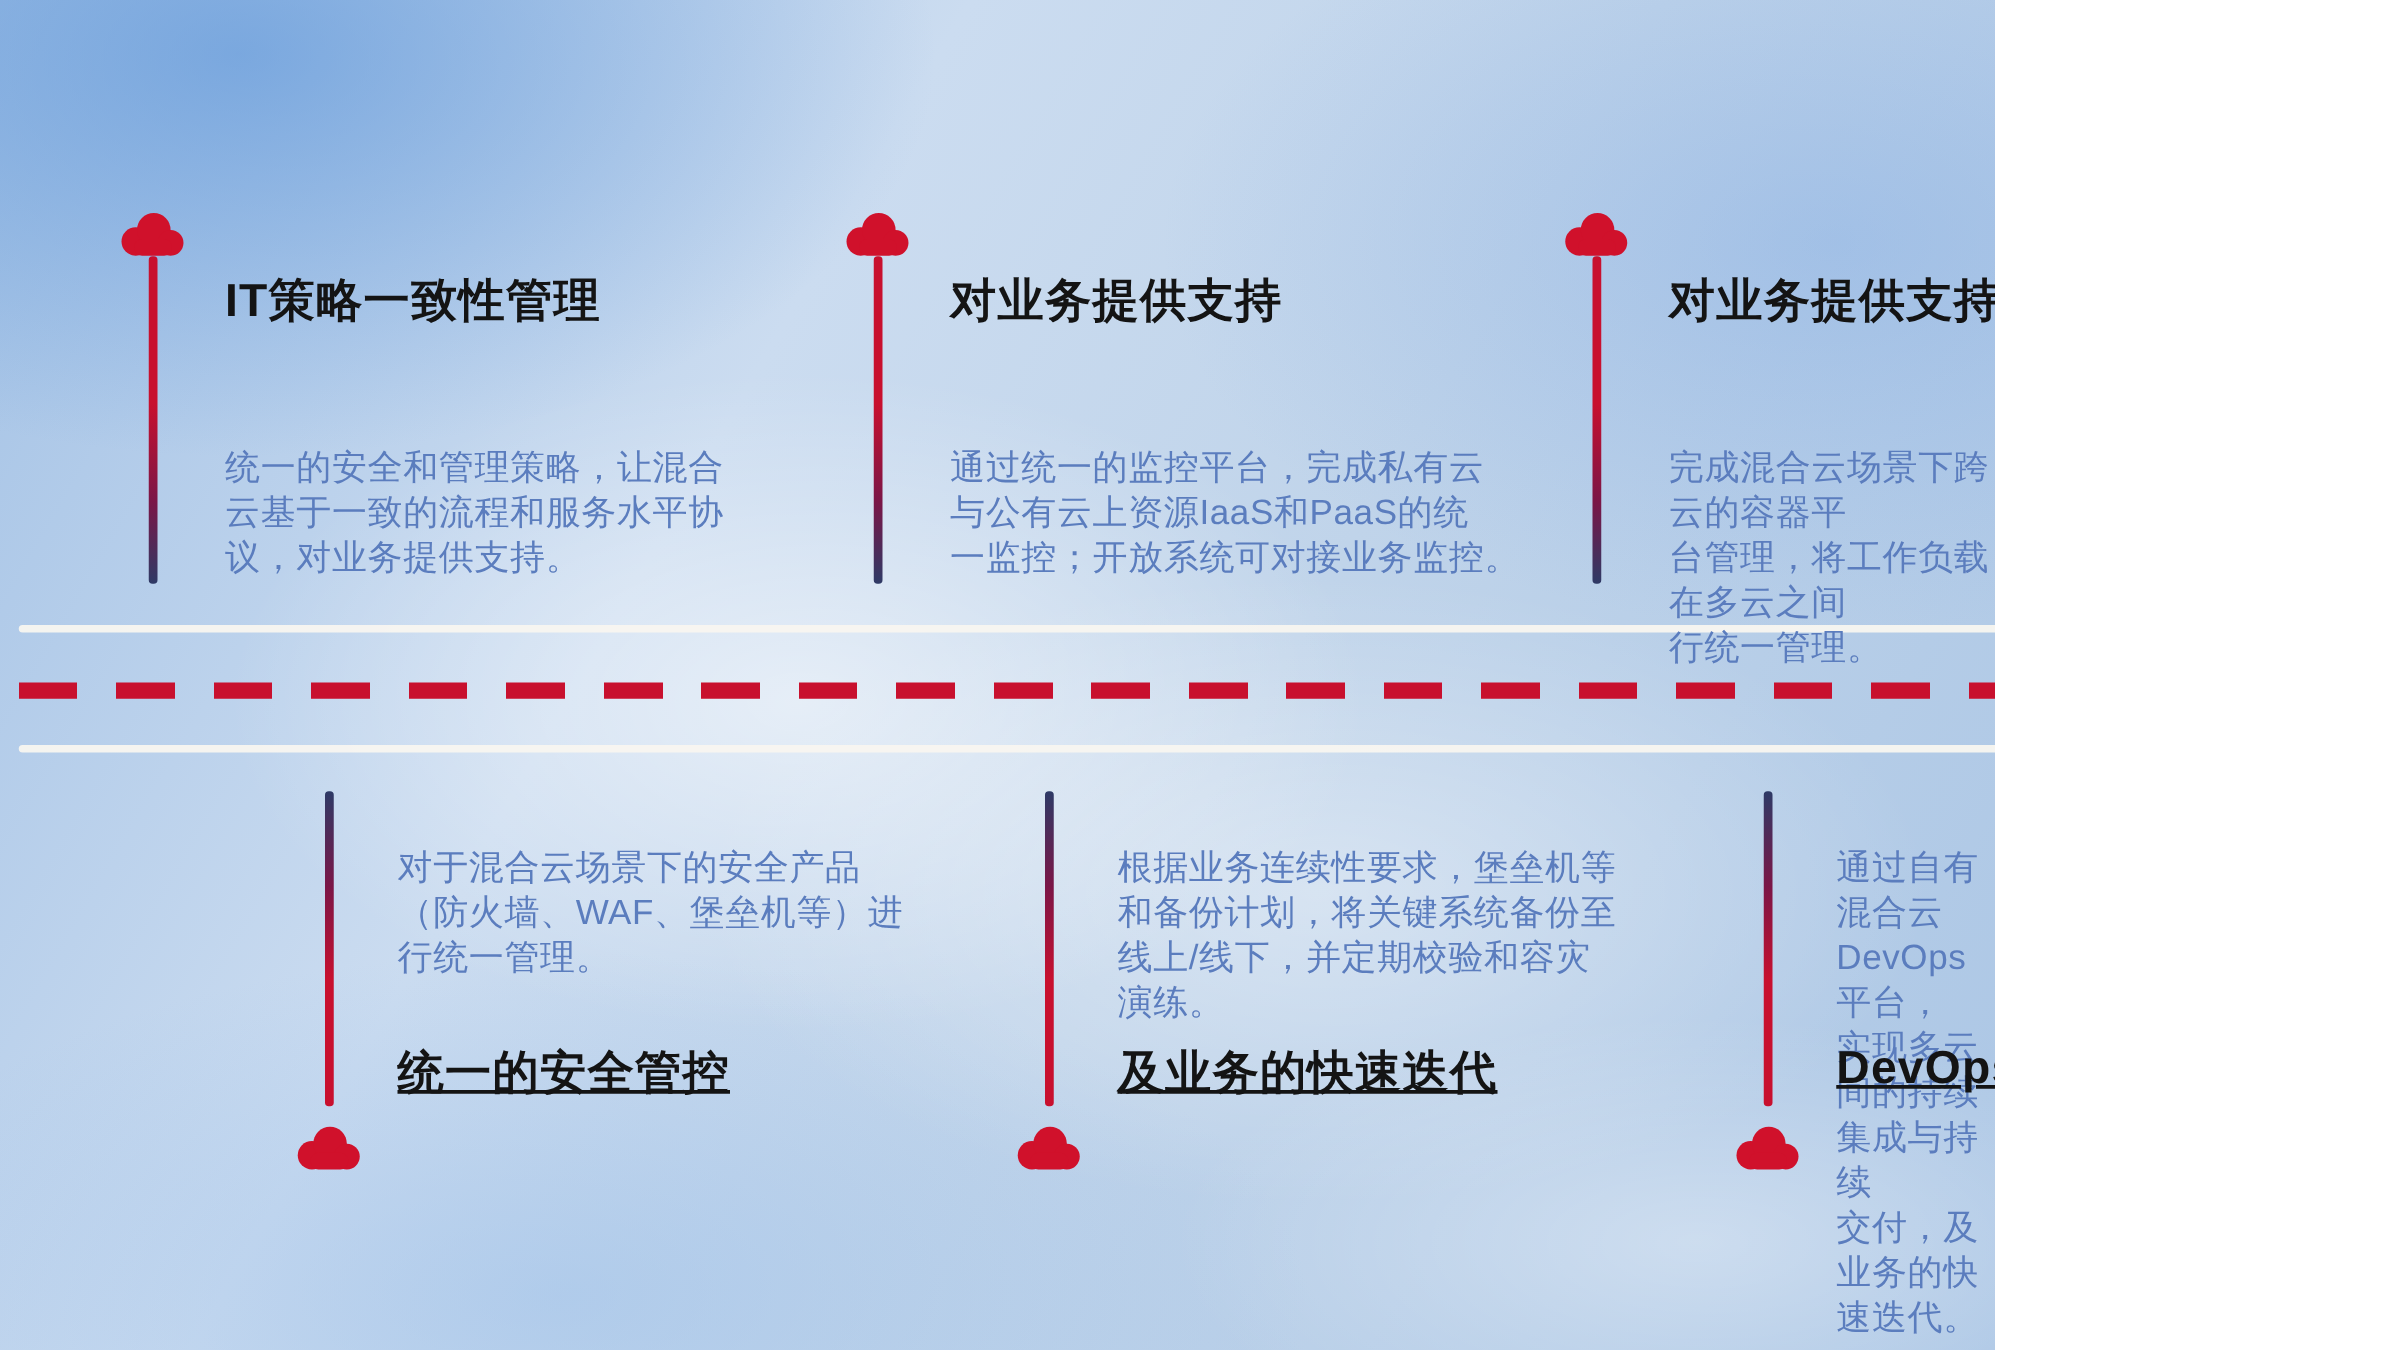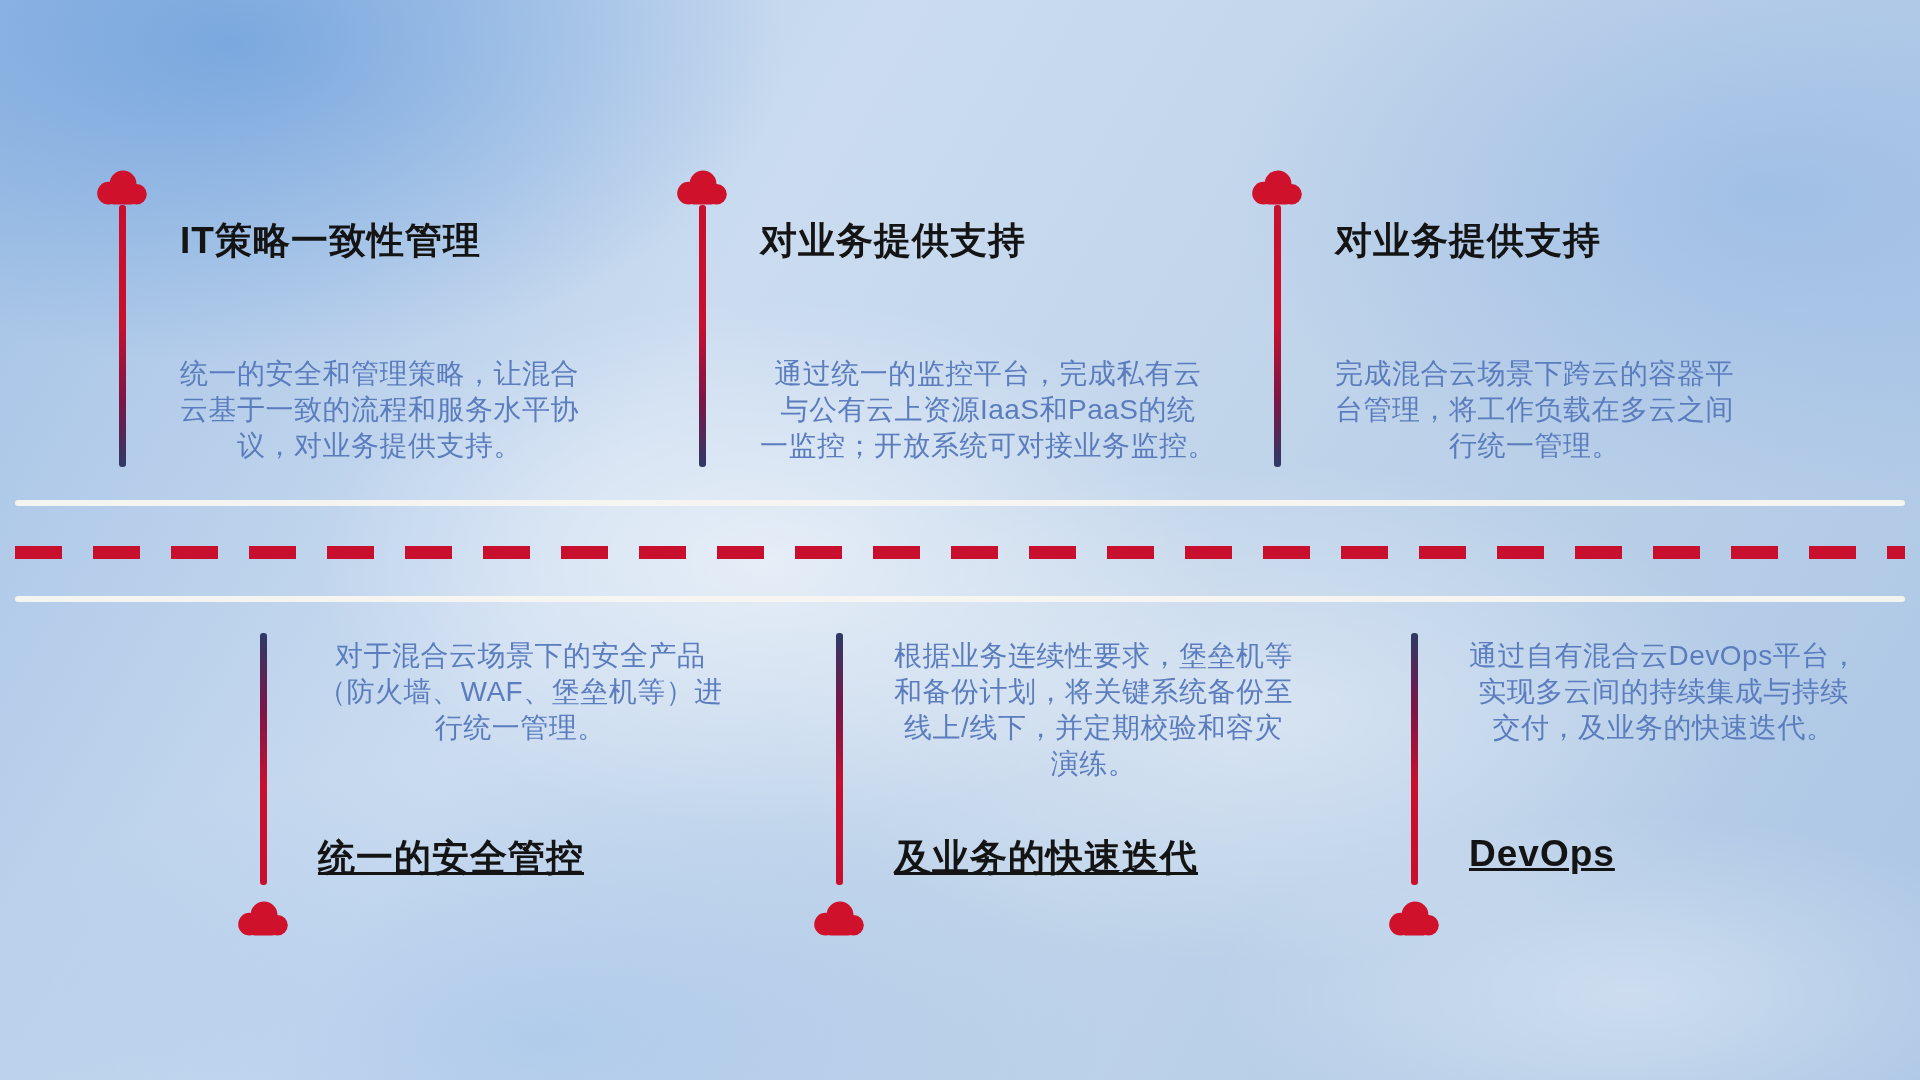--- a/index.html
+++ b/index.html
@@ -1,18 +1,18 @@
 <!DOCTYPE html>
 <html><head>
 <meta charset="utf-8">
 <style>
   html,body{margin:0;padding:0;}
   body{font-family:"Liberation Sans","DejaVu Sans",sans-serif;}
   #stage{
-    position:relative;width:1920px;height:1080px;overflow:hidden;
+    position:relative;width:1596px;height:1080px;overflow:hidden;
     background:
       radial-gradient(900px 520px at 12% 4%, rgba(88,146,216,0.60), rgba(88,146,216,0) 62%),
       radial-gradient(760px 440px at 40% 52%, rgba(255,255,255,0.55), rgba(255,255,255,0) 60%),
       radial-gradient(820px 420px at 66% 66%, rgba(255,255,255,0.40), rgba(255,255,255,0) 60%),
       radial-gradient(900px 520px at 92% 18%, rgba(122,166,226,0.38), rgba(122,166,226,0) 60%),
       radial-gradient(1000px 460px at 28% 96%, rgba(150,188,232,0.45), rgba(150,188,232,0) 60%),
       radial-gradient(700px 300px at 85% 92%, rgba(255,255,255,0.35), rgba(255,255,255,0) 60%),
       linear-gradient(120deg,#a2c1e5 0%,#cbdcf0 35%,#c0d4ea 60%,#abc6e5 100%);
   }
   .abs{position:absolute;}
@@ -22,34 +22,34 @@
   .road-line.bottom{top:596px;}
   .road-dash{
     left:15px;width:1890px;height:13px;top:546px;
     background:repeating-linear-gradient(90deg,#c8102e 0 47px,rgba(0,0,0,0) 47px 78px);
   }
   
   .item .cloud{width:62px;height:44px;}
   .cloud svg{width:100%;height:100%;fill:#d0112b;}
   .vline{width:7px;border-radius:3px;}
   .title{color:#141414;font-size:37px;font-weight:700;letter-spacing:1px;white-space:nowrap;}
-  .desc{color:#5b7dbe;font-size:28px;line-height:36px;white-space:pre-line;letter-spacing:0.5px;text-align:center;}
+  .desc{color:#5b7dbe;font-size:28px;line-height:36px;white-space:pre-line;letter-spacing:0.5px;}
   
   .t1{--cx:122px;} .t2{--cx:702px;} .t3{--cx:1277px;}
   .b1{--cx:263px;} .b2{--cx:839px;} .b3{--cx:1414px;}
   .item-top .cloud{left:calc(var(--cx) - 31px);top:165px;}
   .item-top .vline{left:calc(var(--cx) - 3px);top:205px;height:262px;
     background:linear-gradient(180deg,#c8102e 0%,#c8102e 45%,#7a1647 75%,#2e3a66 100%);}
   .item-top .title{left:calc(var(--cx) + 58px);top:216px;}
   .item-top .desc{left:calc(var(--cx) + 58px);top:356px;}
   
   .item-bottom .vline{left:calc(var(--cx) - 3px);top:633px;height:252px;
     background:linear-gradient(180deg,#2e3a66 0%,#7a1647 30%,#c8102e 60%,#c8102e 100%);}
   .item-bottom .cloud{left:calc(var(--cx) - 31px);top:896px;}
-  .item-bottom .desc{left:calc(var(--cx) + 55px);top:638px;}
+  .item-bottom .desc{left:calc(var(--cx) + 55px);top:676px;}
   .item-bottom .title{left:calc(var(--cx) + 55px);top:833px;text-decoration:underline;}
 </style>
 </head>
 <body>
 
 <div id="stage">
 
   <div class="abs road-line top"></div>
   <div class="abs road-dash"></div>
   <div class="abs road-line bottom"></div>

